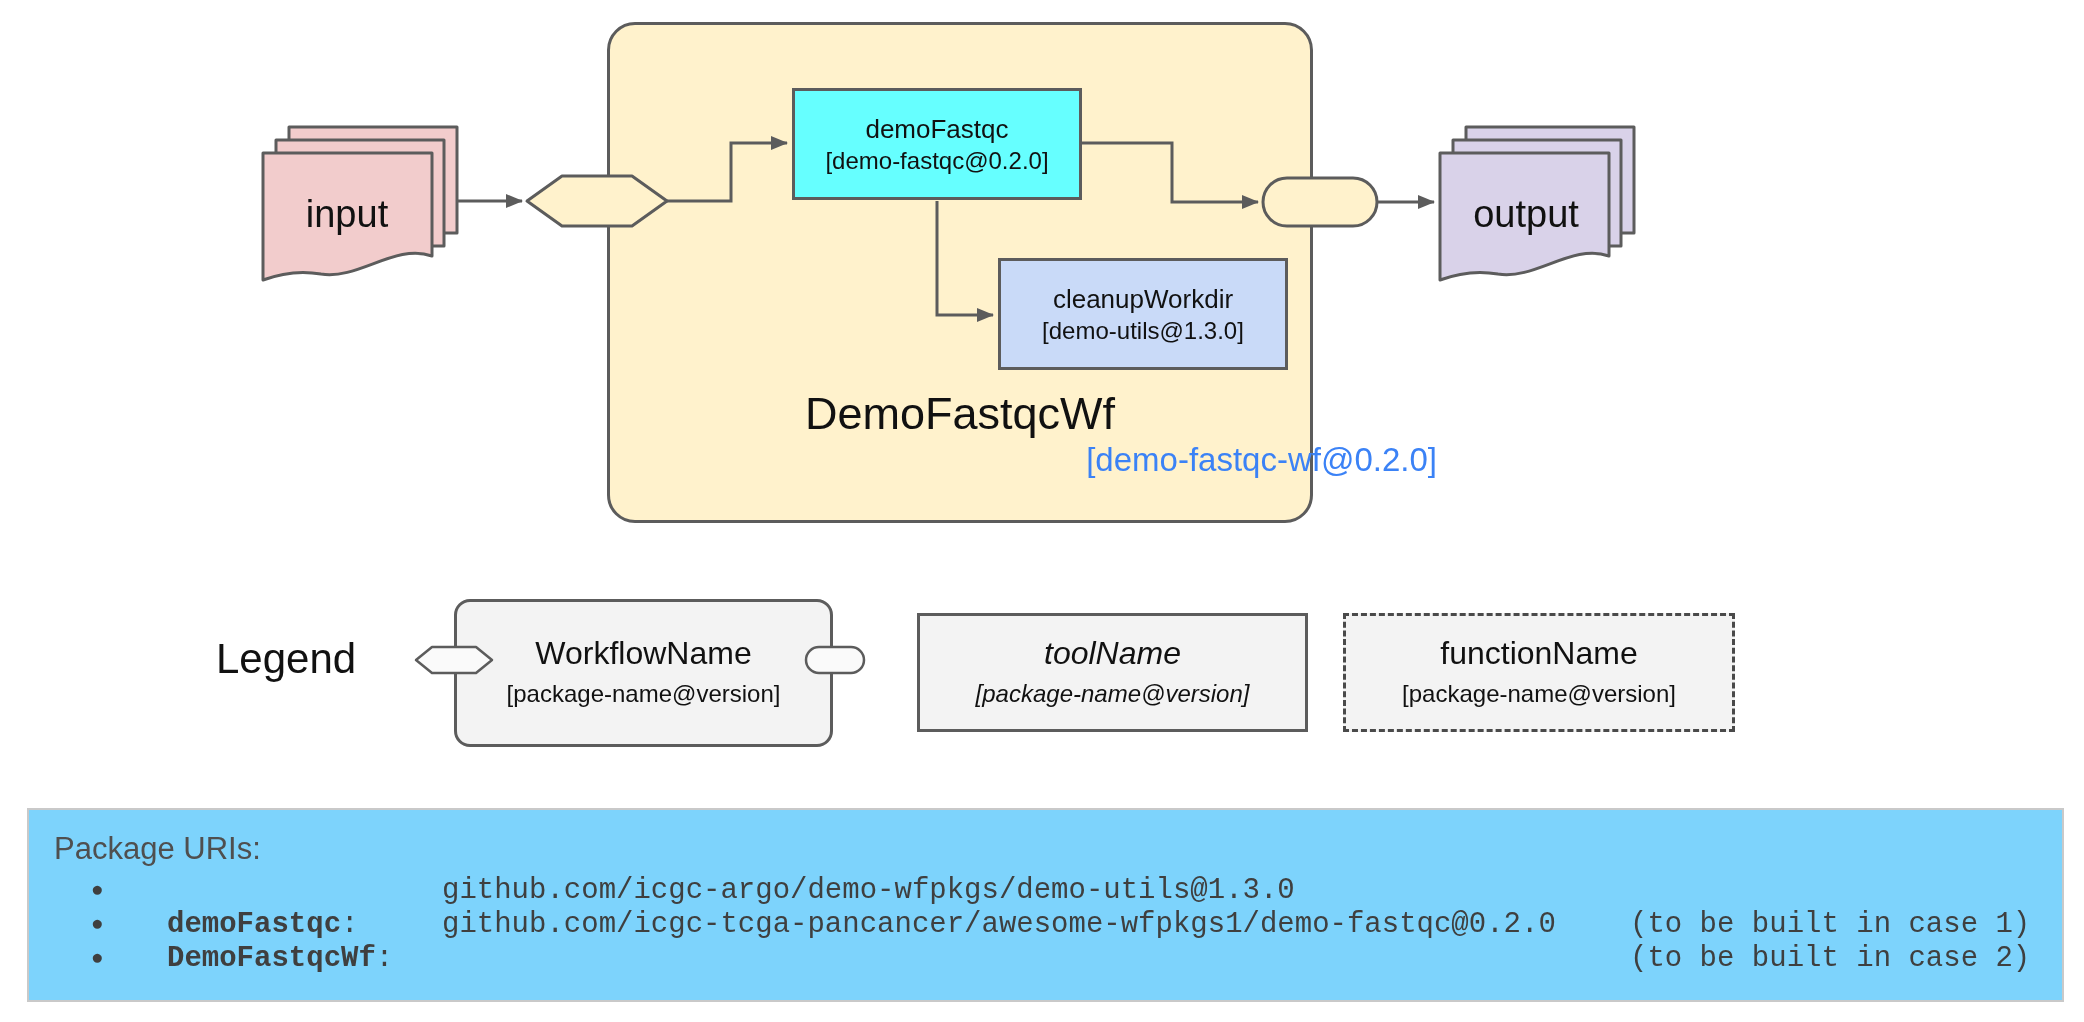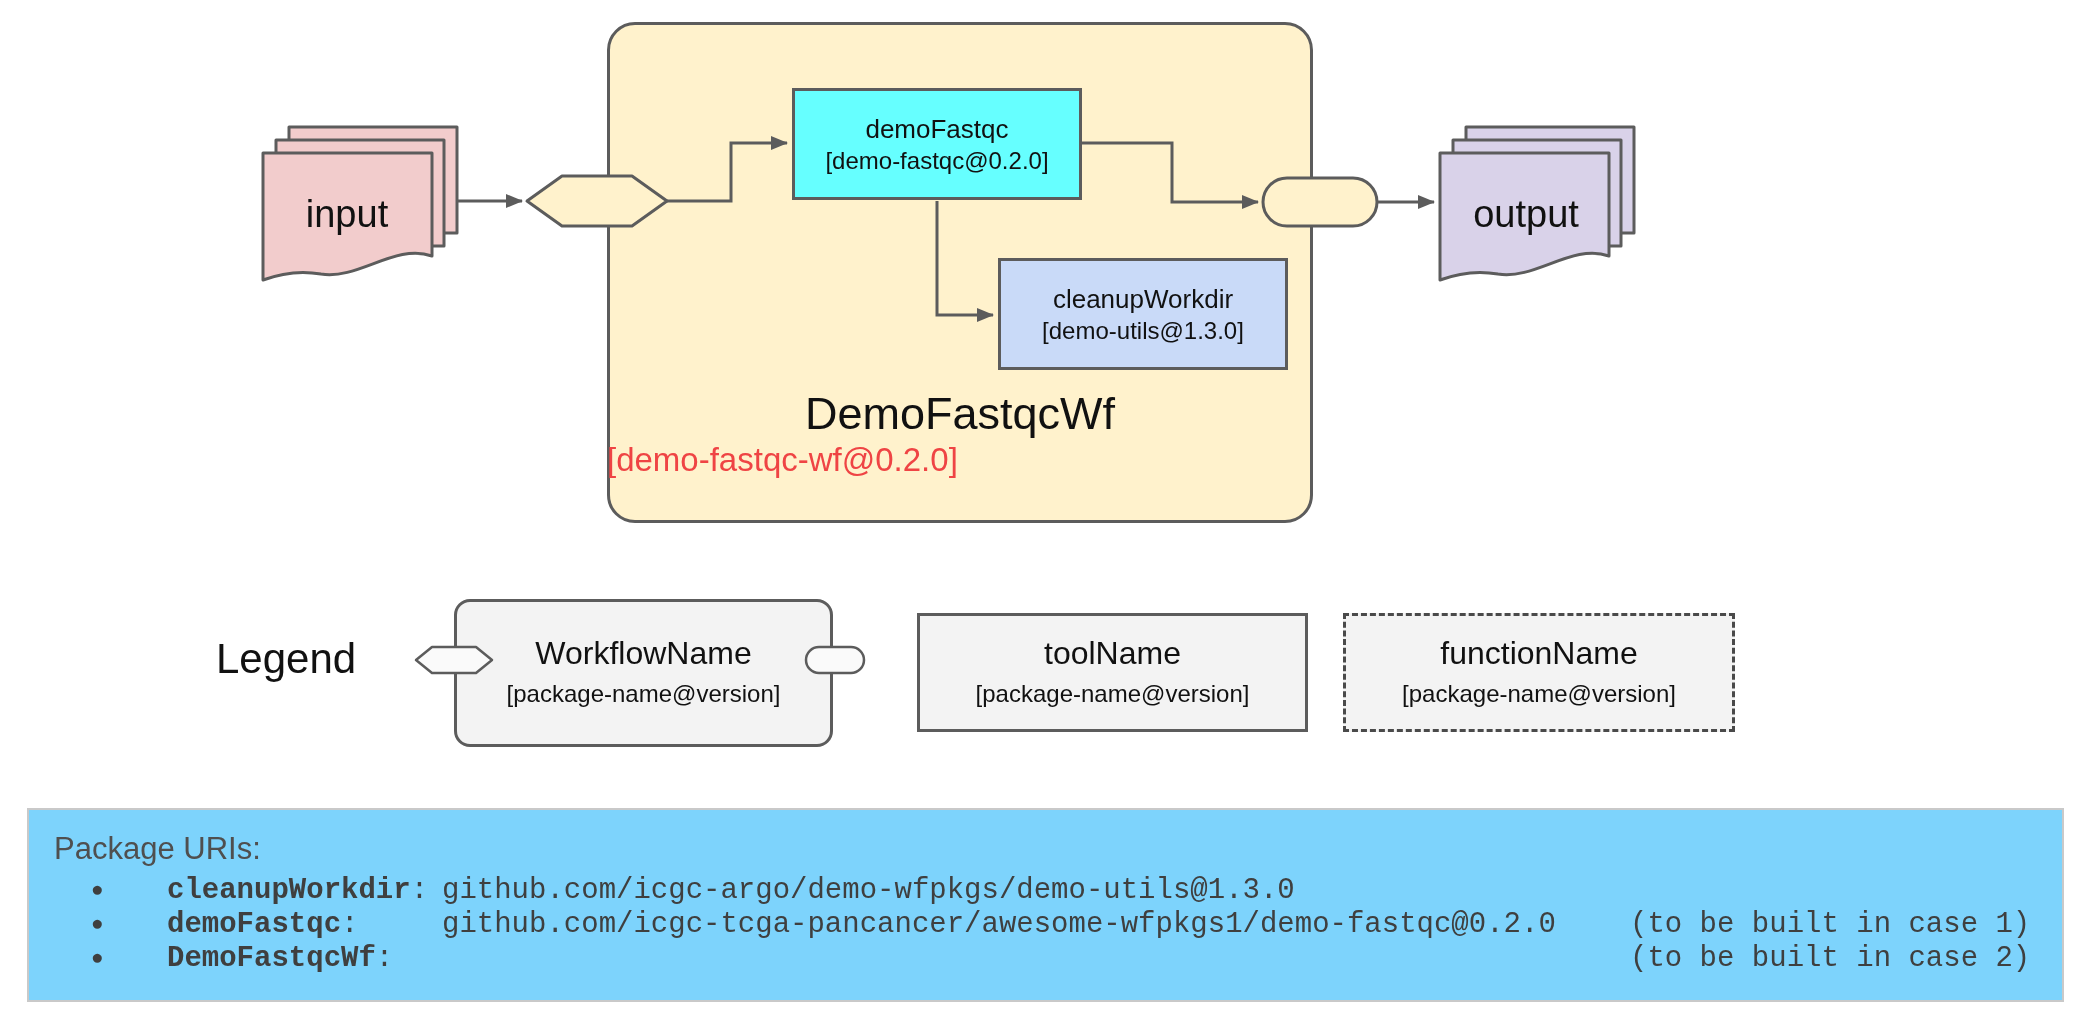--- a/index.html
+++ b/index.html
@@ -20,21 +20,21 @@
     box-sizing:border-box;
     z-index:1;
   }
   .wf-title{
     left:607px;top:388px;width:706px;
     text-align:center;font-size:45px;color:#111;
     z-index:1;line-height:52px;
   }
   .wf-subtitle{
     left:607px;top:440px;width:830px;
-    text-align:left;font-size:33px;color:#ef4444;
+    text-align:right;font-size:33px;color:#3b82f6;
     z-index:1;line-height:40px;
   }
   
   .shape-layer{left:0;top:0;z-index:2;}
   
   .node{
     display:flex;flex-direction:column;align-items:center;justify-content:center;
     box-sizing:border-box;z-index:3;text-align:center;color:#111;
   }
   .node-demo{
@@ -55,20 +55,21 @@
     display:flex;flex-direction:column;align-items:center;justify-content:center;
     box-sizing:border-box;background:#F3F3F3;text-align:center;color:#111;z-index:1;
   }
   .legend-wf{
     left:454px;top:599px;width:379px;height:148px;
     border:3px solid #5c5c5c;border-radius:16px;
   }
   .legend-tool{
     left:917px;top:613px;width:391px;height:119px;
     border:3px solid #5c5c5c;
+    font-style:italic;
   }
   .legend-fn{
     left:1343px;top:613px;width:392px;height:119px;
     border:3px dashed #4a4a4a;
   }
   .legend-line1{font-size:32px;line-height:42px;}
   .legend-line2{font-size:24px;line-height:40px;}
   
   .pkg-panel{
     left:27px;top:808px;width:2037px;height:194px;
@@ -160,21 +161,20 @@
   <div class="abs legend-box legend-fn">
     <div class="legend-line1">functionName</div>
     <div class="legend-line2">[package-name@version]</div>
   </div>
 
   <div class="abs pkg-panel">
     <div class="abs pkg-heading">Package URIs:</div>
 
     <div class="abs pkg-row row0">
       <span class="bullet">●</span>
-      <span class="pname"><b>cleanupWorkdir</b><span class="sep">:</span></span>
       <span class="puri">github.com/icgc-argo/demo-wfpkgs/demo-utils@1.3.0</span>
     </div>
 
     <div class="abs pkg-row row1">
       <span class="bullet">●</span>
       <span class="pname"><b>demoFastqc</b><span class="sep">:</span></span>
       <span class="puri">github.com/icgc-tcga-pancancer/awesome-wfpkgs1/demo-fastqc@0.2.0</span>
       <span class="pnote">(to be built in case 1)</span>
     </div>
 

